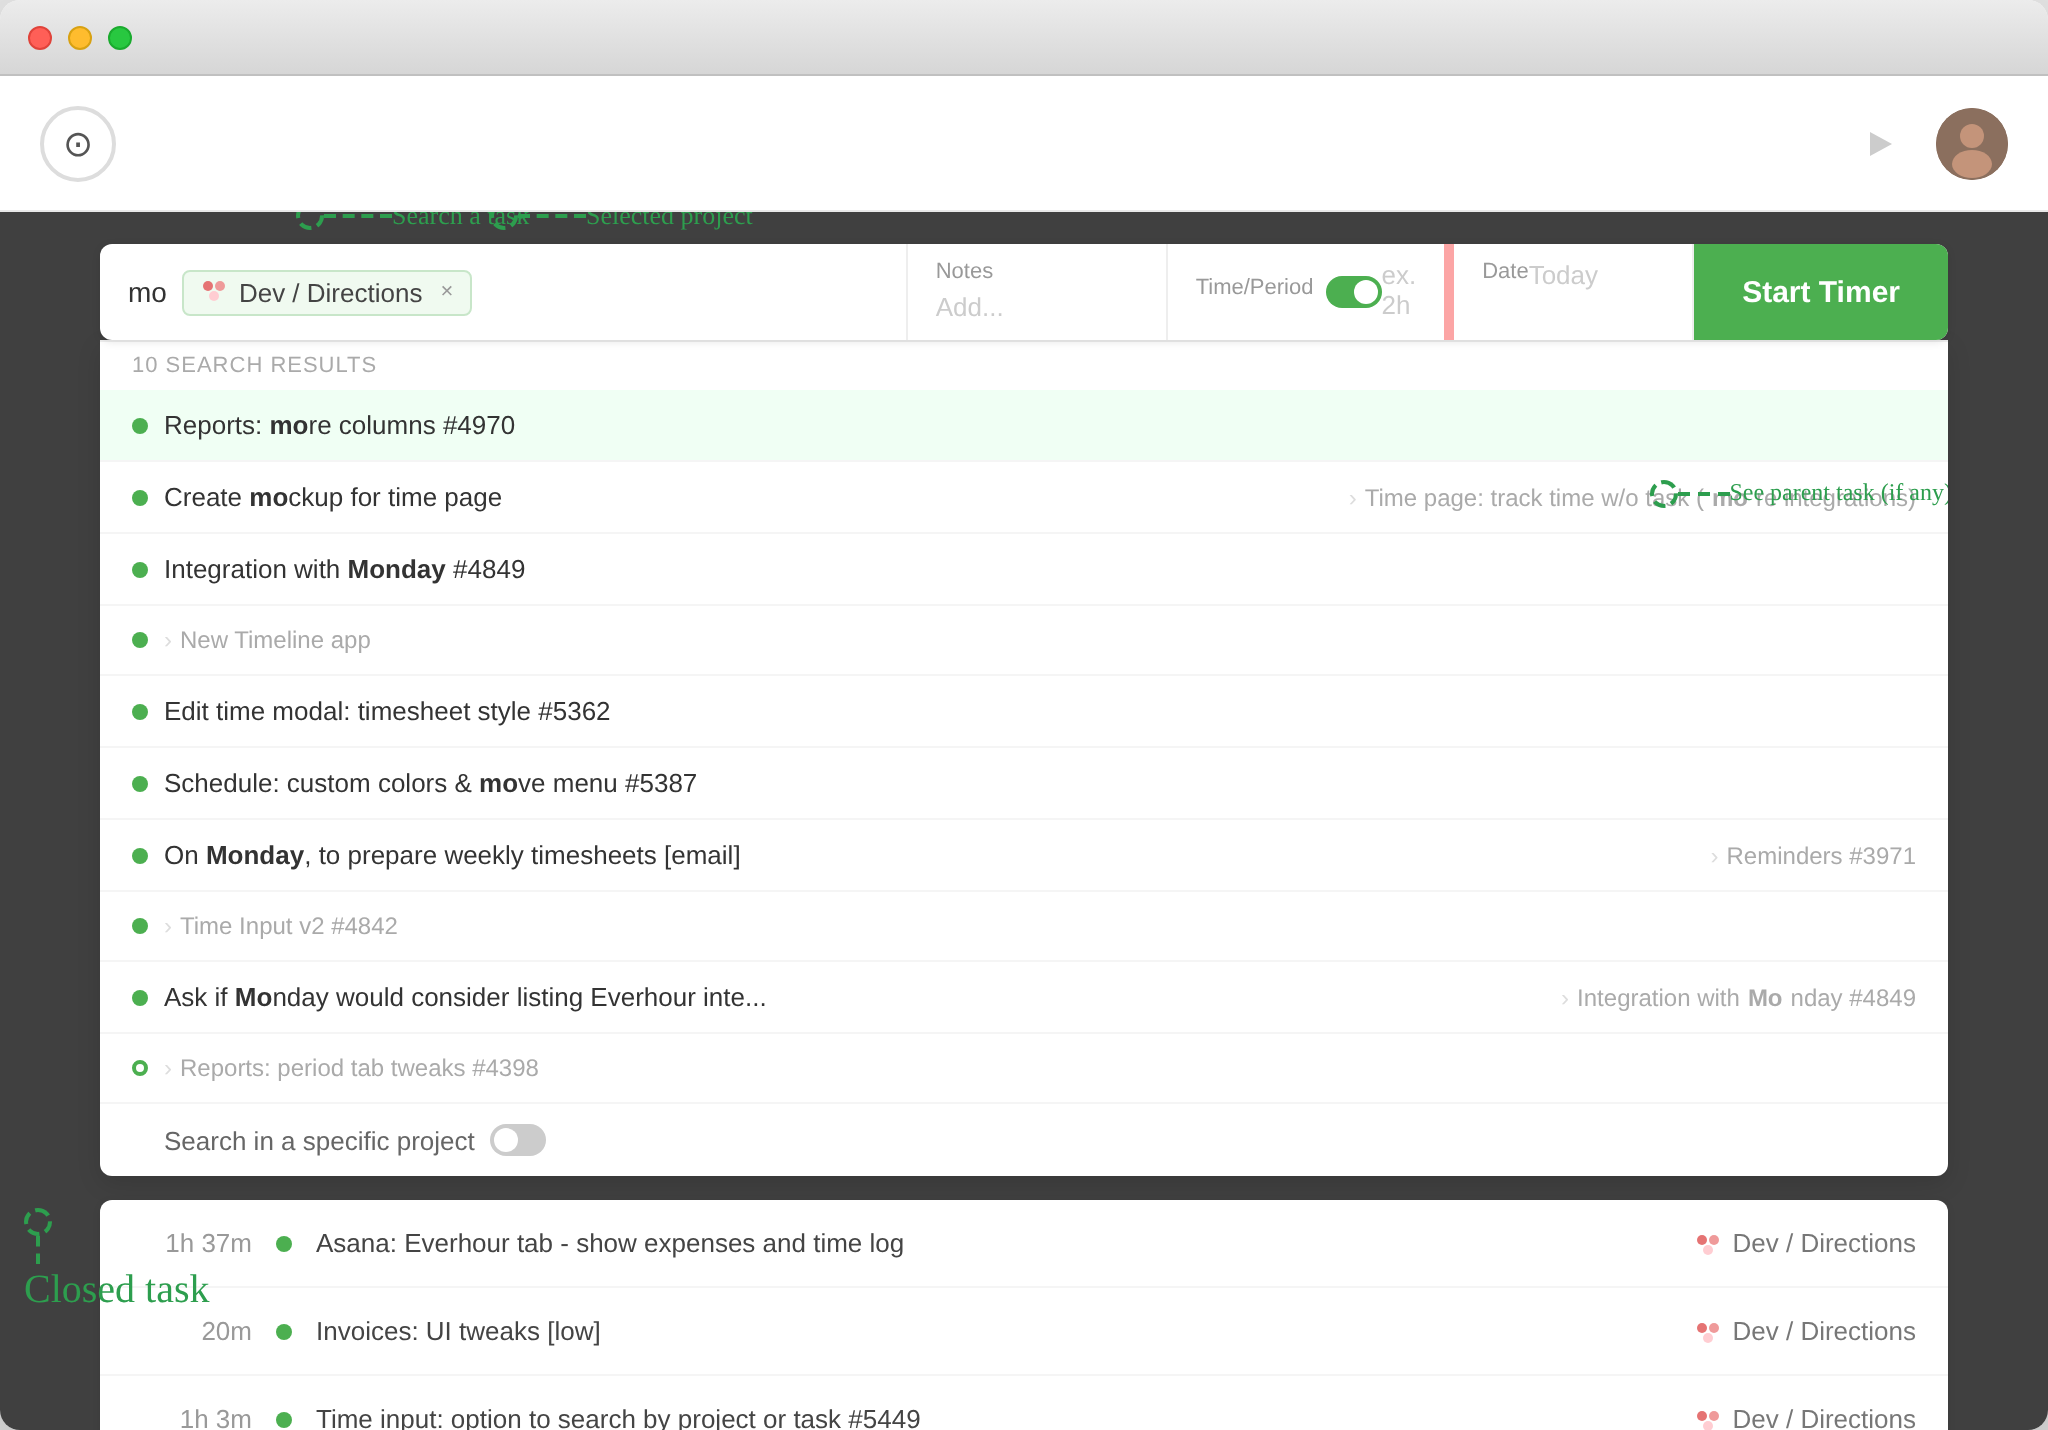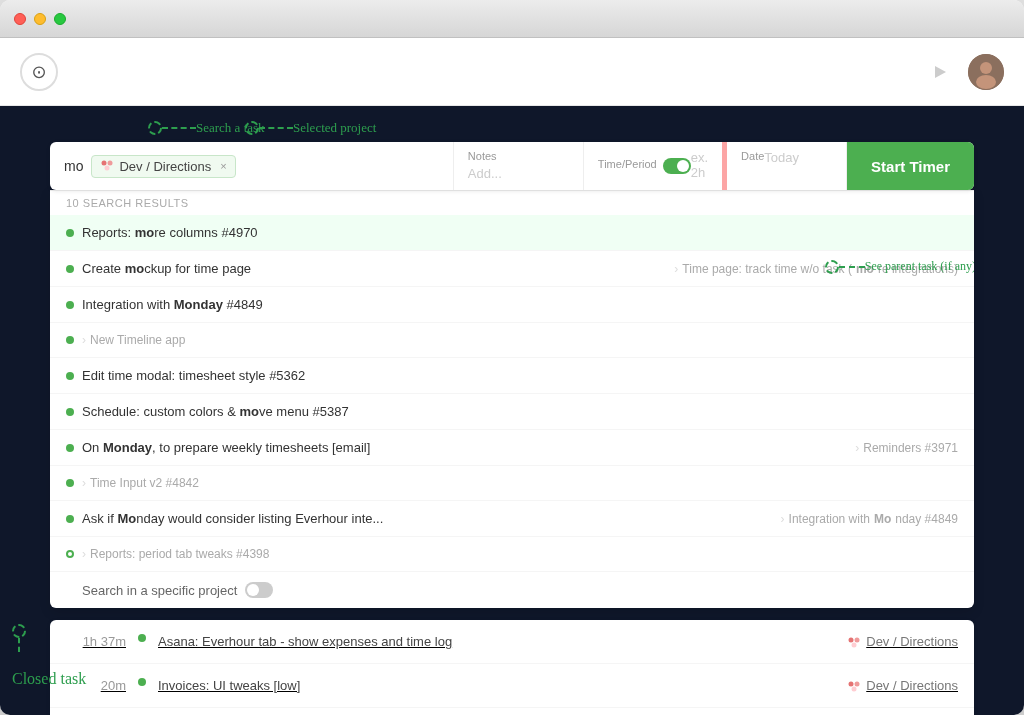--- a/index.html
+++ b/index.html
@@ -90,23 +90,23 @@
       background: #8b6f5e;
       display: flex; align-items: center; justify-content: center;
       color: #fff;
       font-size: 14px;
       overflow: hidden;
     }
 
     
     .content {
       flex: 1;
-      padding: 36px 50px;
+      padding: 16px 50px;
       overflow-y: auto;
-      background: #0f172a;
+      background: #404040;
     }
 
     
     .time-input-bar {
       background: #fff;
       border-radius: 6px;
       display: flex;
       align-items: stretch;
       box-shadow: 0 1px 4px rgba(0,0,0,0.1);
       margin-bottom: 0;
@@ -339,26 +339,25 @@
 
     .recent-tasks {
       background: #fff;
       border-radius: 6px;
       overflow: hidden;
       box-shadow: 0 1px 4px rgba(0,0,0,0.08);
     }
 
     .recent-task-row {
       display: flex;
-      align-items: flex-start;
+      align-items: center;
       padding: 14px 16px;
       border-bottom: 1px solid #f5f5f5;
       gap: 12px;
       font-size: 13px;
-      text-decoration: underline;
     }
 
     .recent-task-row:last-child {
       border-bottom: none;
     }
 
     .time-spent {
       width: 60px;
       text-align: right;
       color: #999;
@@ -403,23 +402,23 @@
     }
 
     .closed-annotation .circ {
       width: 14px; height: 14px;
       border: 2px dashed #2d9e4e;
       border-radius: 50%;
     }
 
     .closed-annotation .label-text {
       font-family: 'Comic Sans MS', cursive;
-      font-size: 16px;
+      font-size: 20px;
       color: #2d9e4e;
-      margin-top: 18px;
+      margin-top: 2px;
       white-space: nowrap;
     }
   </style>
 </head>
 <body>
 
 <div class="window">
 
   <div class="titlebar">
     <span class="traffic-light tl-red"></span>

